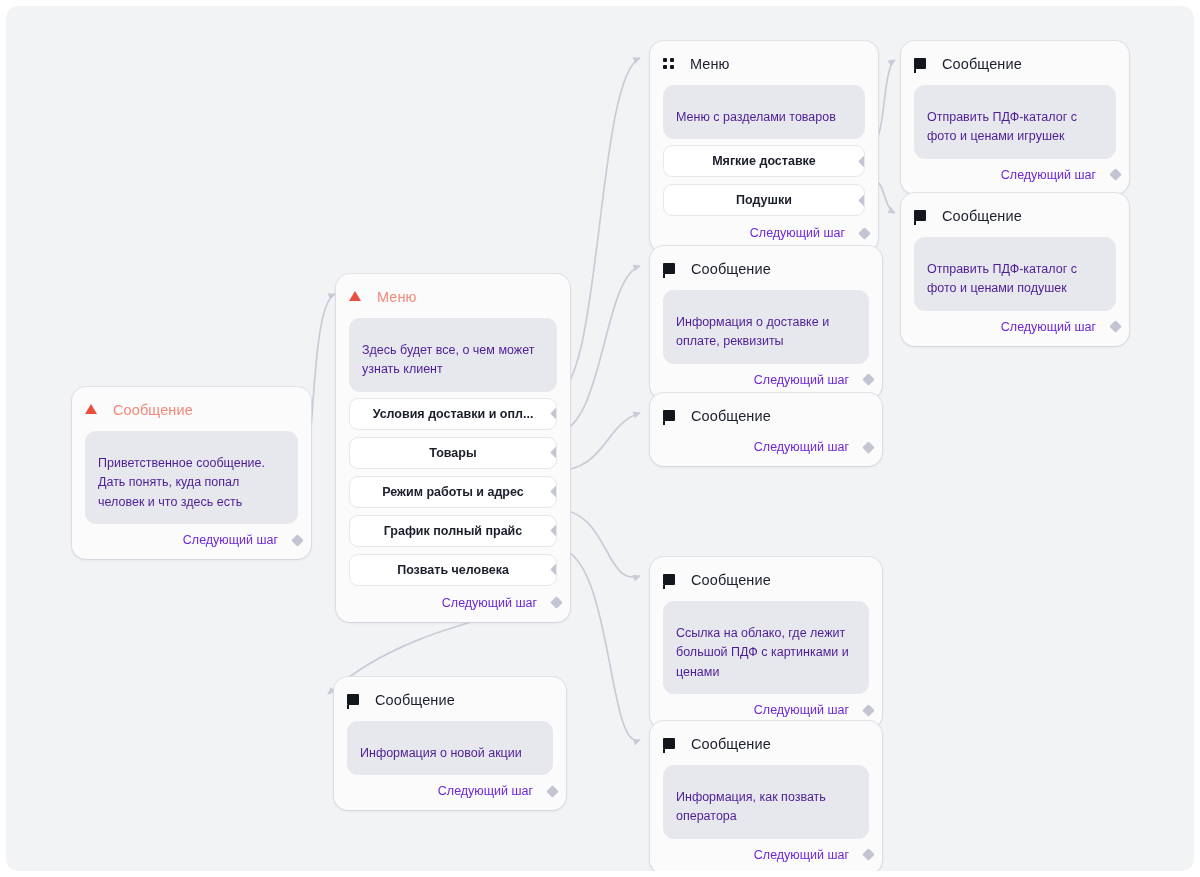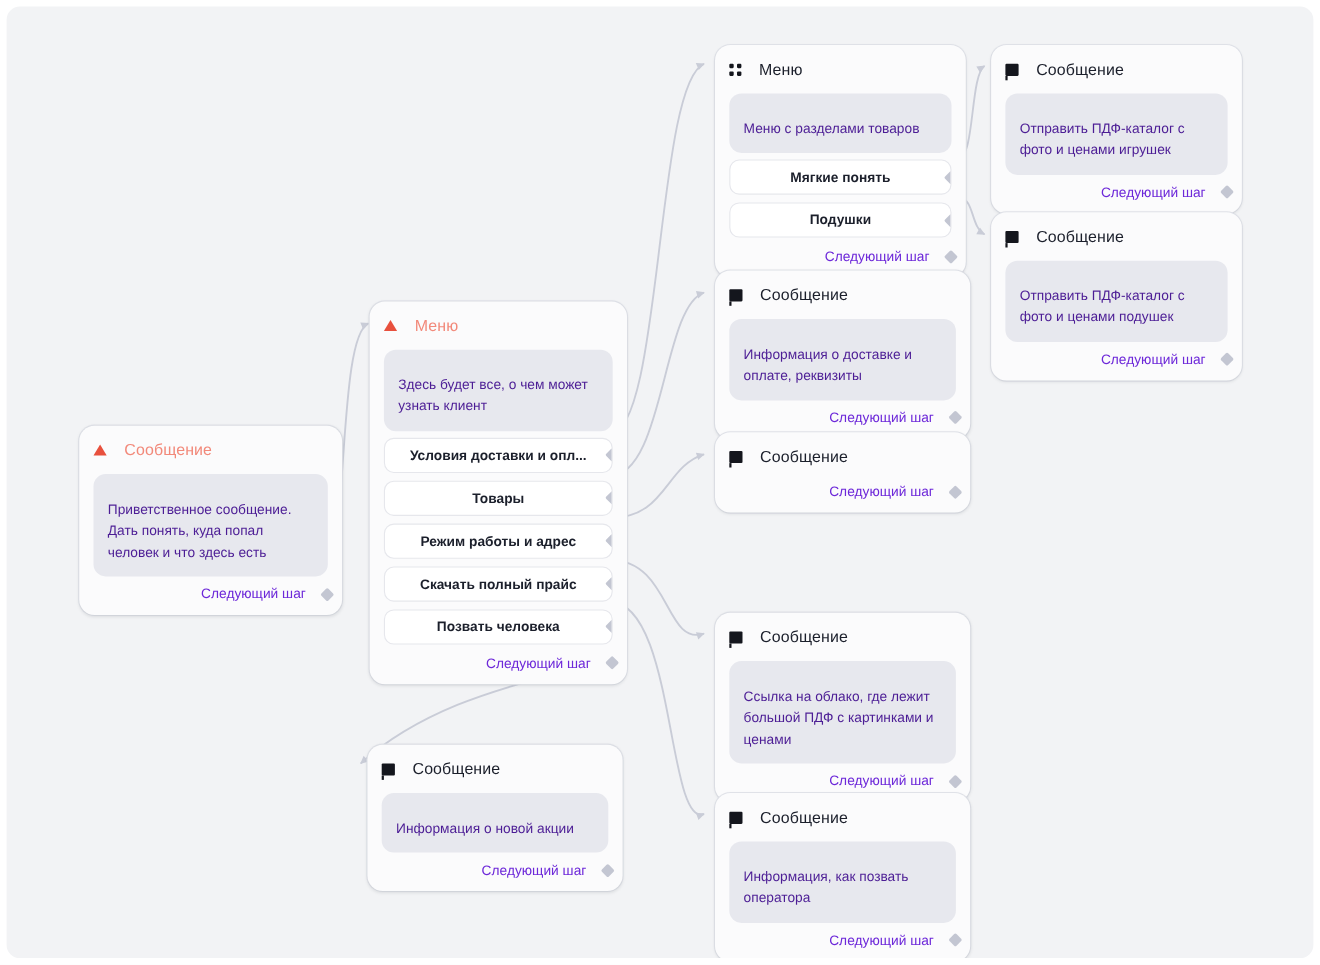--- a/index.html
+++ b/index.html
@@ -218,21 +218,21 @@
       </div>
       <div class="choice">
         <span>Товары</span>
         <span class="handle"></span>
       </div>
       <div class="choice">
         <span>Режим работы и адрес</span>
         <span class="handle"></span>
       </div>
       <div class="choice">
-        <span>Скачать полный прайс</span>
+        <span>График полный прайс</span>
         <span class="handle"></span>
       </div>
       <div class="choice">
         <span>Позвать человека</span>
         <span class="handle"></span>
       </div>
     </div>
     <div class="node-footer">
       <span class="next-label">Следующий шаг</span>
       <span class="handle"></span>
@@ -257,21 +257,21 @@
           <i></i>
           <i></i>
           <i></i>
           <i></i>
         </span>
       <span class="node-title">Меню</span>
     </div>
     <div class="bubble">Меню с разделами товаров</div>
     <div class="choice-list">
       <div class="choice">
-        <span>Мягкие понять</span>
+        <span>Мягкие доставке</span>
         <span class="handle"></span>
       </div>
       <div class="choice">
         <span>Подушки</span>
         <span class="handle"></span>
       </div>
     </div>
     <div class="node-footer">
       <span class="next-label">Следующий шаг</span>
       <span class="handle"></span>

